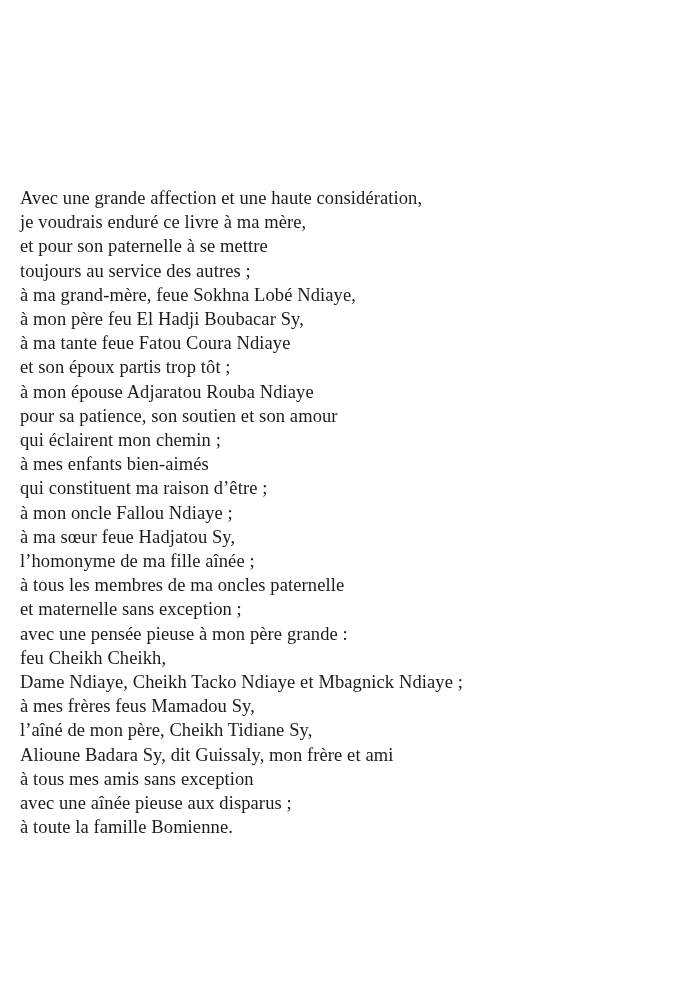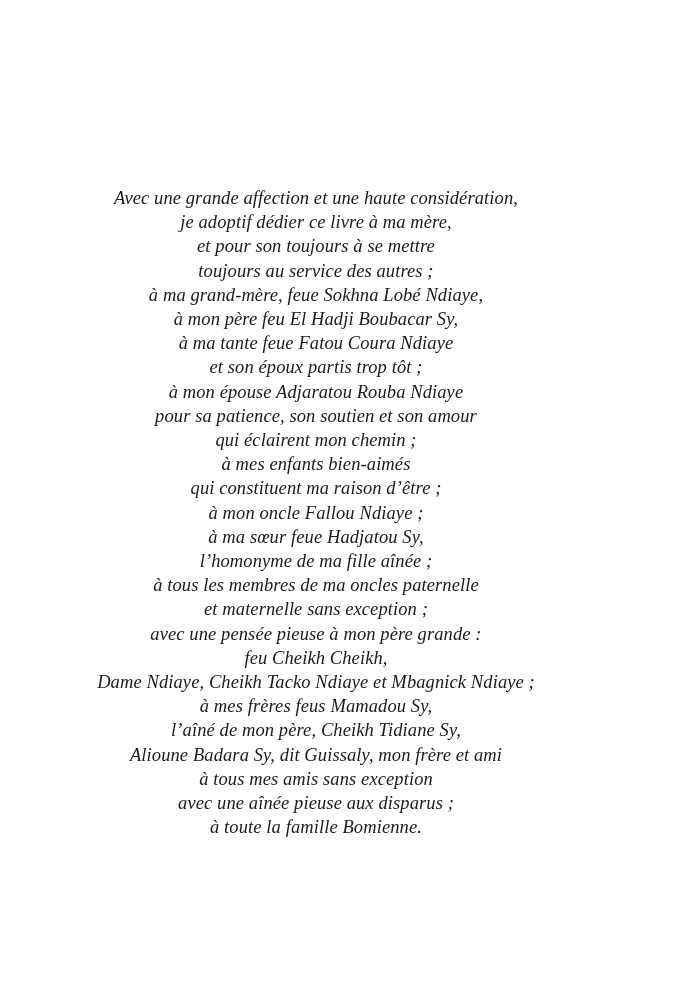--- a/index.html
+++ b/index.html
@@ -17,39 +17,38 @@
     position: relative;
     width: 700px;
     height: 992px;
     background: #ffffff;
   }
   .dedication {
     position: absolute;
     top: 186px;
     left: 20px;
     right: 88px;
-    text-align: center;
-    font-style: italic;
+    text-align: left;
     font-size: 18.5px;
     line-height: 24.2px;
     color: #1b1b1b;
     letter-spacing: 0.1px;
   }
   .dedication-line {
     white-space: nowrap;
   }
 </style>
 </head>
 <body>
 
 <div class="page">
   <div class="dedication">
     <div class="dedication-line">Avec une grande affection et une haute considération,</div>
-    <div class="dedication-line">je adoptif dédier ce livre à ma mère,</div>
-    <div class="dedication-line">et pour son toujours à se mettre</div>
+    <div class="dedication-line">je voudrais enduré ce livre à ma mère,</div>
+    <div class="dedication-line">et pour son paternelle à se mettre</div>
     <div class="dedication-line">toujours au service des autres ;</div>
     <div class="dedication-line">à ma grand-mère, feue Sokhna Lobé Ndiaye,</div>
     <div class="dedication-line">à mon père feu El Hadji Boubacar Sy,</div>
     <div class="dedication-line">à ma tante feue Fatou Coura Ndiaye</div>
     <div class="dedication-line">et son époux partis trop tôt ;</div>
     <div class="dedication-line">à mon épouse Adjaratou Rouba Ndiaye</div>
     <div class="dedication-line">pour sa patience, son soutien et son amour</div>
     <div class="dedication-line">qui éclairent mon chemin ;</div>
     <div class="dedication-line">à mes enfants bien-aimés</div>
     <div class="dedication-line">qui constituent ma raison d’être ;</div>

